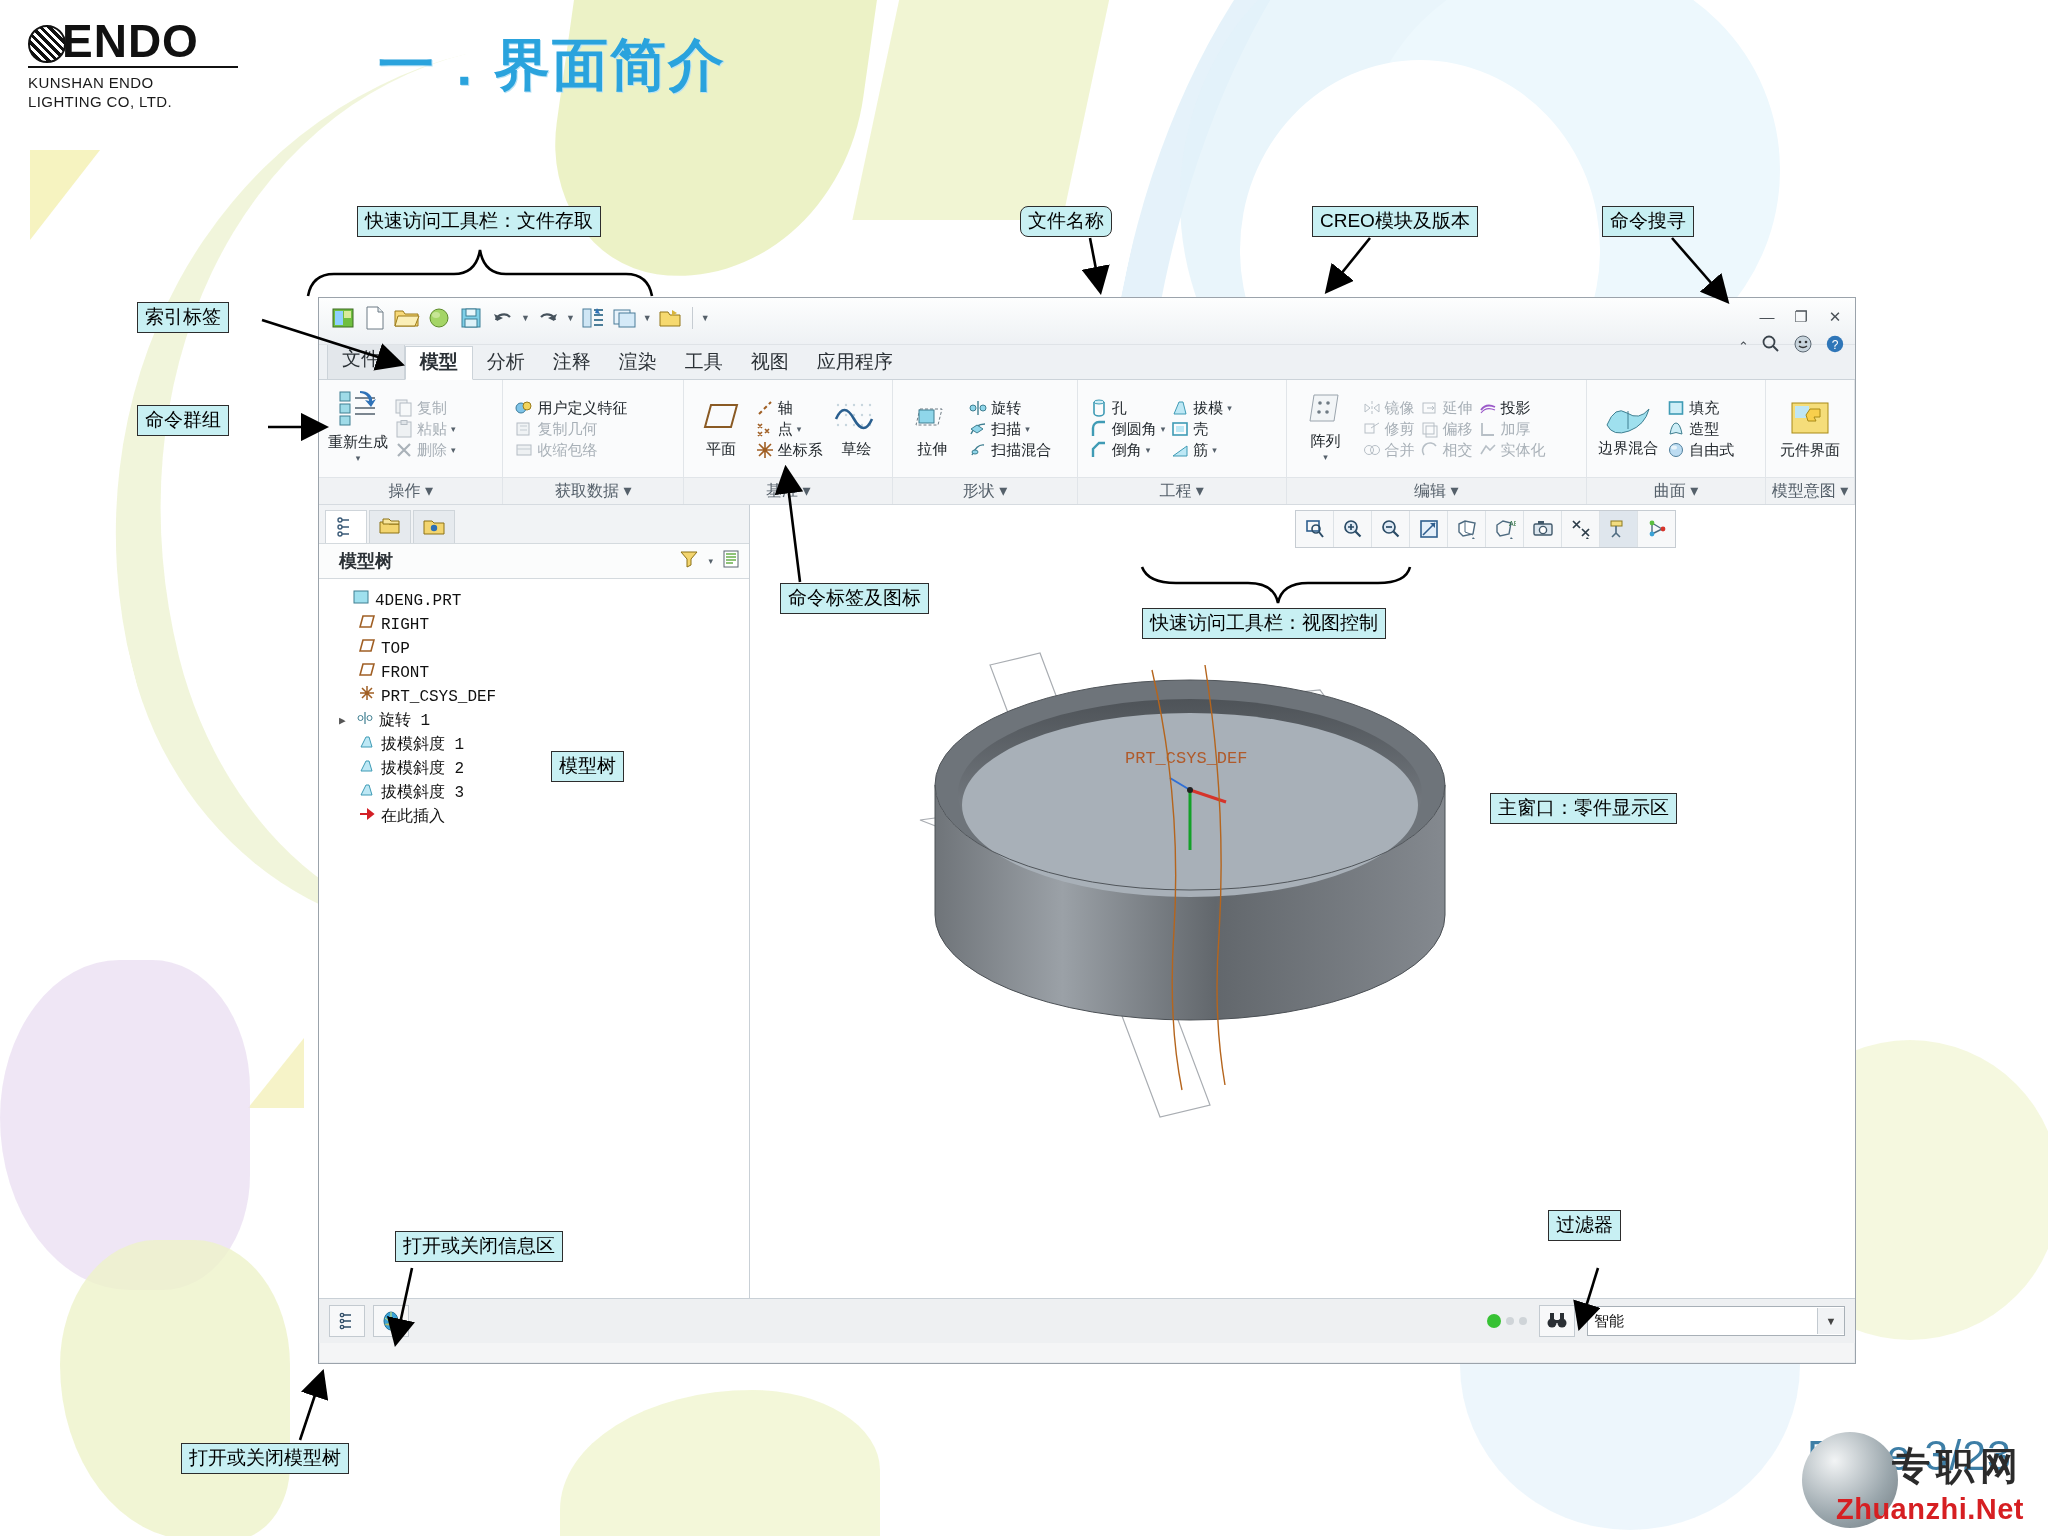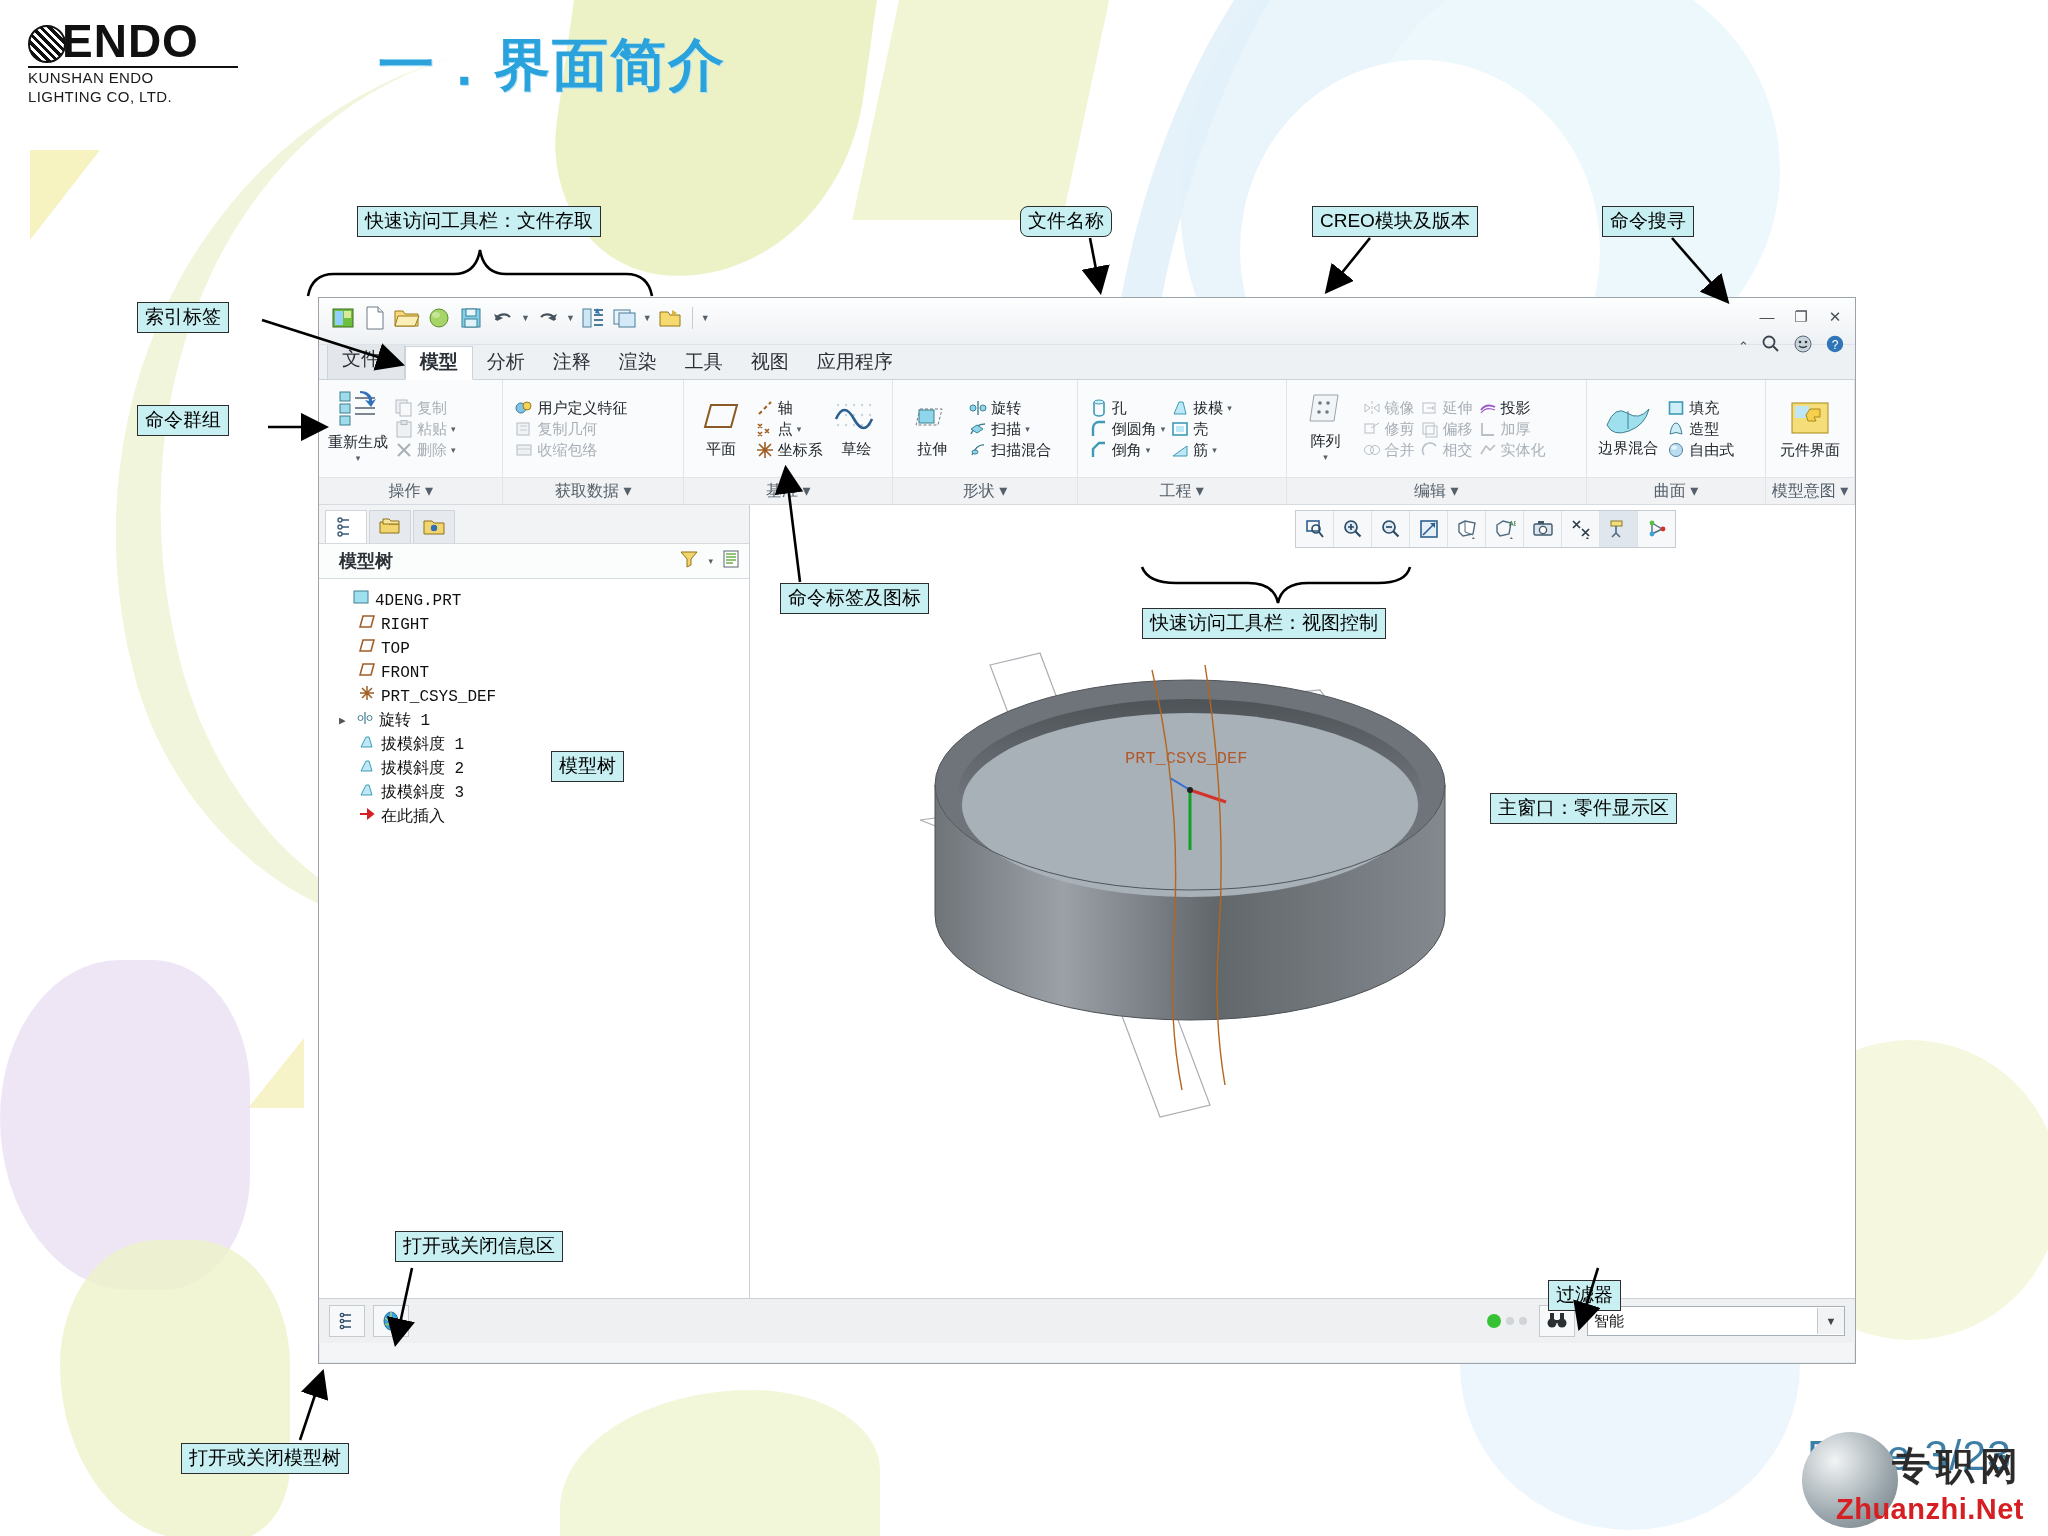--- a/index.html
+++ b/index.html
@@ -39,21 +39,21 @@
             transform:rotate(-14deg);}
   .bg-arc2{left:1120px;top:-180px;width:520px;height:1020px;
             border-left:40px solid #dff0f9;border-radius:50% 0 0 50%;
             transform:rotate(12deg);opacity:.8;}
 
   
   #logo{position:absolute;left:28px;top:18px;width:240px;}
   .logo-word{font-family:"Liberation Sans",sans-serif;font-weight:bold;font-size:46px;
       letter-spacing:1px;color:#111;line-height:46px;white-space:nowrap;}
   .logo-sub{font-family:"Liberation Sans",sans-serif;font-size:15px;color:#1a1a1a;
-      line-height:19px;letter-spacing:.4px;}
+      line-height:19px;margin-top:5px;letter-spacing:.4px;}
   .logo-disc{display:inline-block;width:34px;height:34px;border-radius:50%;
       background:repeating-linear-gradient(45deg,#111 0 3px,#fff 3px 6px);
       border:2px solid #111;vertical-align:-6px;margin-right:-4px;}
 
   
   #slide-title{position:absolute;left:378px;top:28px;font-size:56px;font-weight:bold;
      color:#2aa3dd;letter-spacing:2px;white-space:nowrap;
      text-shadow:1px 1px 0 #b9e2f5;}
 
   
@@ -939,21 +939,21 @@
 <div class="callout" style="left:1020px;top:206px;border-radius:8px;">文件名称</div>
 <div class="callout" style="left:1312px;top:206px;">CREO模块及版本</div>
 <div class="callout" style="left:1602px;top:206px;">命令搜寻</div>
 <div class="callout" style="left:137px;top:302px;">索引标签</div>
 <div class="callout" style="left:137px;top:405px;">命令群组</div>
 <div class="callout" style="left:780px;top:583px;">命令标签及图标</div>
 <div class="callout" style="left:1142px;top:608px;">快速访问工具栏：视图控制</div>
 <div class="callout" style="left:551px;top:751px;">模型树</div>
 <div class="callout" style="left:1490px;top:793px;">主窗口：零件显示区</div>
 <div class="callout" style="left:395px;top:1231px;">打开或关闭信息区</div>
-<div class="callout" style="left:1548px;top:1280px;">过滤器</div>
+<div class="callout" style="left:1548px;top:1210px;">过滤器</div>
 <div class="callout" style="left:181px;top:1443px;">打开或关闭模型树</div>
 
 <svg id="anno">
   <defs>
     <marker id="ah" markerWidth="11" markerHeight="11" refX="9" refY="5.5" orient="auto">
       <path d="M0,0 L11,5.5 L0,11 z" fill="#000"></path>
     </marker>
   </defs>
   <g stroke="#000" stroke-width="2.6" fill="none">
 

